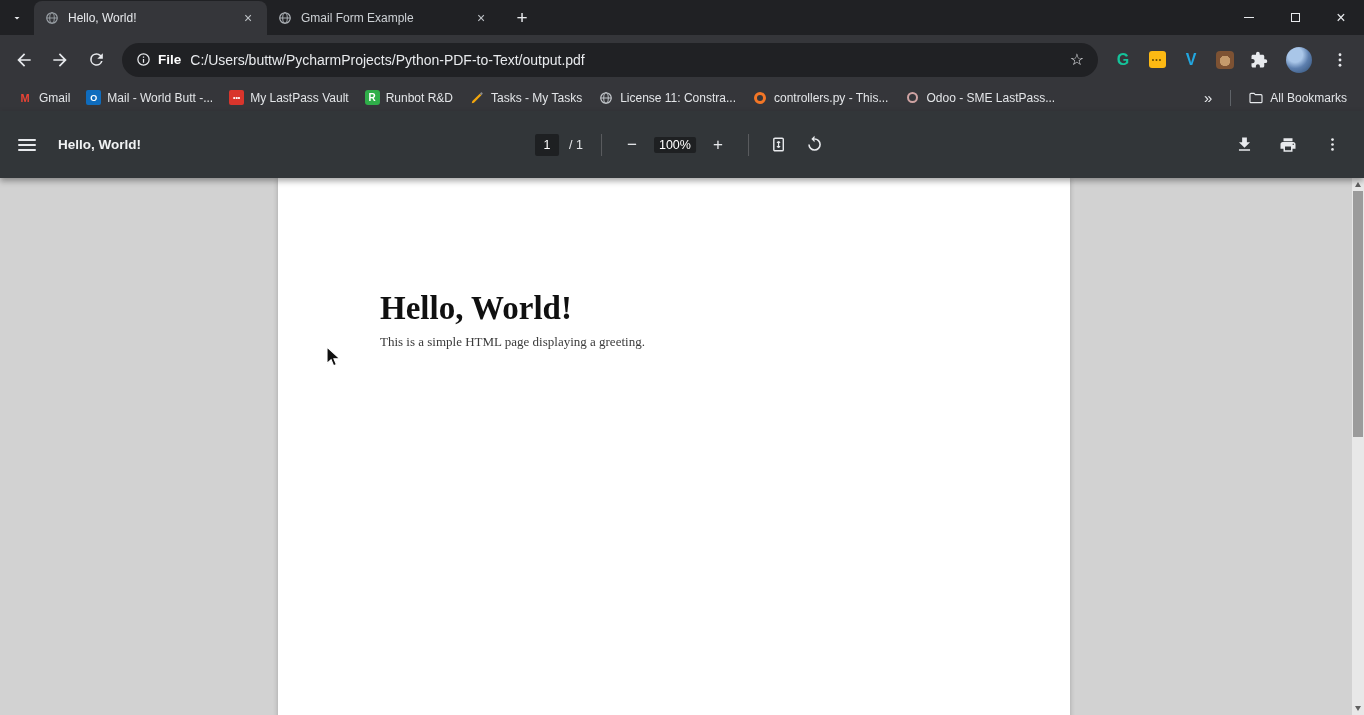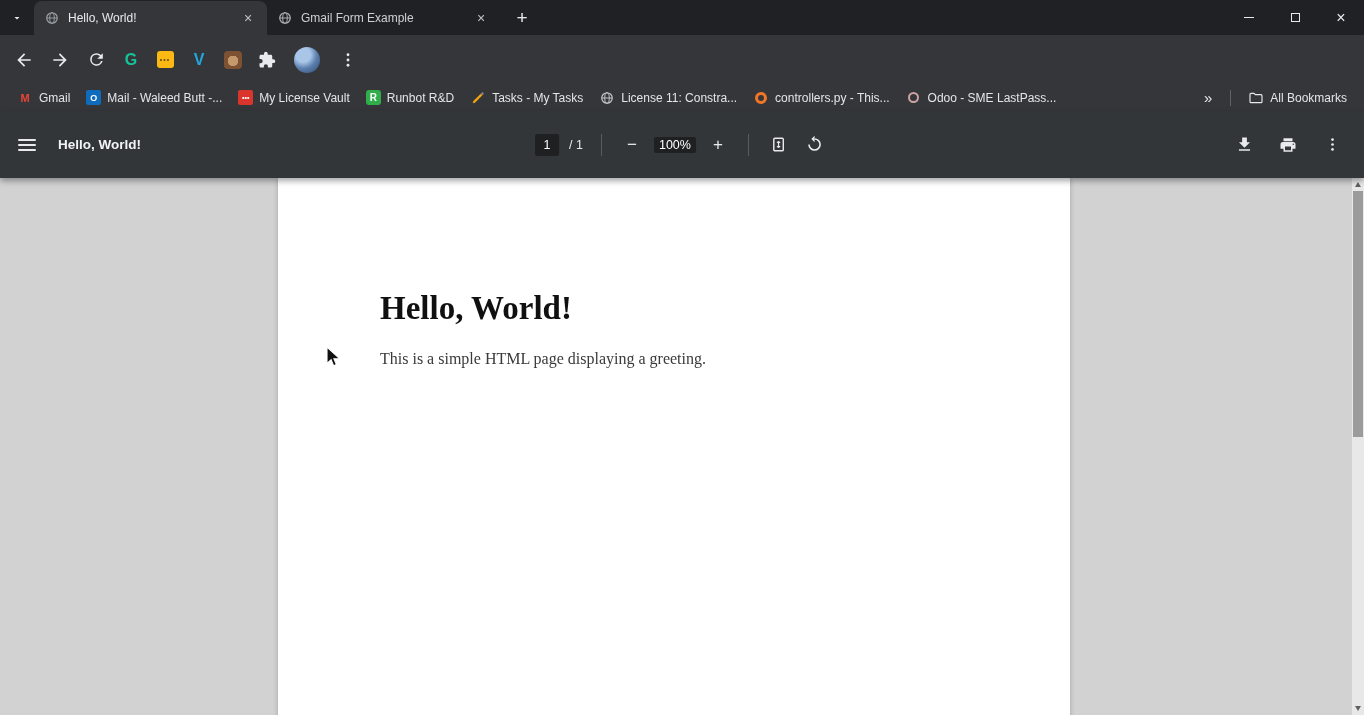--- a/index.html
+++ b/index.html
@@ -74,22 +74,22 @@
   .zoom-box { min-width:42px; height:16px; background:#1E2022; border-radius:2px; color:#fff; font-size:12.5px;
               display:flex; align-items:center; justify-content:center; padding:0 4px; }
   .pdf-right { margin-left:auto; display:flex; align-items:center; gap:16px; }
 
   
   .canvas { position:absolute; top:178px; left:0; width:1352px; height:537px; background:#D2D2D2; overflow:hidden; }
   .pdf-page { position:absolute; left:278px; top:0; width:792px; height:620px; background:#fff;
               box-shadow:0 0 5px rgba(0,0,0,.22); }
   .pdf-heading { position:absolute; left:102px; top:112px; font-family:"Liberation Serif", serif;
                  font-size:33px; font-weight:700; color:#101010; }
-  .pdf-paragraph { position:absolute; left:102px; top:172px; font-family:"Liberation Serif", serif;
-                   font-size:16px; color:#3a3a3a;text-align:center; }
+  .pdf-paragraph { position:absolute; left:102px; top:156px; font-family:"Liberation Serif", serif;
+                   font-size:13px; color:#3a3a3a;text-align:center; }
   .cursor { position:absolute; left:325px; top:168px; }
 
   
   .scrollbar { position:absolute; top:178px; right:0; width:12px; height:537px; background:#E8E8E8; }
   .sb-arrow { position:absolute; left:0; width:12px; height:13px; display:flex; align-items:center; justify-content:center; }
   .sb-arrow.up { top:0; } .sb-arrow.down { bottom:0; }
   .tri-up { width:0; height:0; border-left:3.5px solid transparent; border-right:3.5px solid transparent;
             border-bottom:5px solid #606060; }
   .tri-down { width:0; height:0; border-left:3.5px solid transparent; border-right:3.5px solid transparent;
               border-top:5px solid #606060; }
@@ -154,20 +154,28 @@
     <svg width="20" height="20" viewBox="0 0 24 24">
         <path fill="#e8eaed" d="M12 4l-1.41 1.41L16.17 11H4v2h12.17l-5.58 5.59L12 20l8-8z"></path>
       </svg>
   </div>
   <div class="nav-btn">
     <svg width="19" height="19" viewBox="0 0 24 24">
         <path fill="#e8eaed" d="M17.65 6.35A7.96 7.96 0 0 0 12 4a8 8 0 1 0 7.73 10h-2.08A6 6 0 1 1 12 6c1.66 0 3.14.69 4.22 1.78L13 11h7V4l-2.35 2.35z"></path>
       </svg>
   </div>
 
+  <div class="omnibox">
+    <svg width="15" height="15" viewBox="0 0 24 24">
+        <path fill="#e8eaed" d="M12 2a10 10 0 1 0 0 20 10 10 0 0 0 0-20zm0 18a8 8 0 1 1 0-16 8 8 0 0 1 0 16zm-1-5h2v2h-2zm0-8h2v6h-2z" transform="rotate(180 12 12)"></path>
+      </svg>
+    <span class="scheme">File</span>
+    <span class="url">C:/Users/buttw/PycharmProjects/Python-PDF-to-Text/output.pdf</span>
+    <span class="star">☆</span>
+  </div>
 
   <div class="ext-row">
     <div class="ext">
         <span class="g-glyph">G</span>
       </div>
     <div class="ext">
         <span class="yellow-sq">•••</span>
       </div>
     <div class="ext">
         <span class="v-glyph">V</span>
@@ -195,25 +203,25 @@
   </div>
 </div>
 
 <div class="bookmarks-bar">
   <div class="bm">
     <span class="bm-ic gmail-m">M</span>
     <span>Gmail</span>
   </div>
   <div class="bm">
     <span class="bm-ic outlook-sq">O</span>
-    <span>Mail - Waleed Butt -...</span>
+    <span>Mail - World Butt -...</span>
   </div>
   <div class="bm">
     <span class="bm-ic lastpass-sq">•••</span>
-    <span>My License Vault</span>
+    <span>My LastPass Vault</span>
   </div>
   <div class="bm">
     <span class="bm-ic runbot-sq">R</span>
     <span>Runbot R&amp;D</span>
   </div>
   <div class="bm">
     <span class="bm-ic">
       <svg width="14" height="14" viewBox="0 0 16 16">
           <path d="M2 14l2.5-.7L13 4.8 11.2 3 2.7 11.5z" fill="#F2A60D"></path>
           <path d="M11.2 3l1.3-1.3c.3-.3.8-.3 1.1 0l.7.7c.3.3.3.8 0 1.1L13 4.8z" fill="#8a8a8a"></path>

